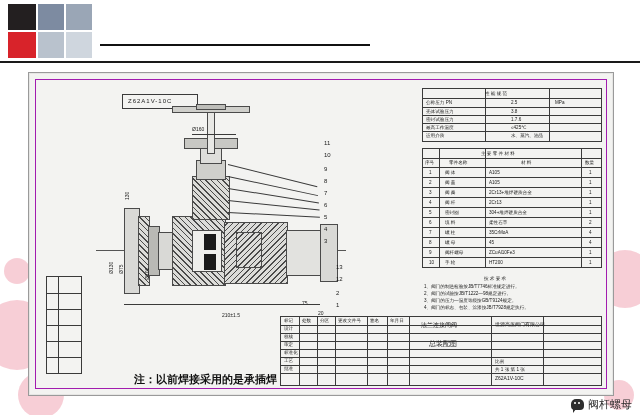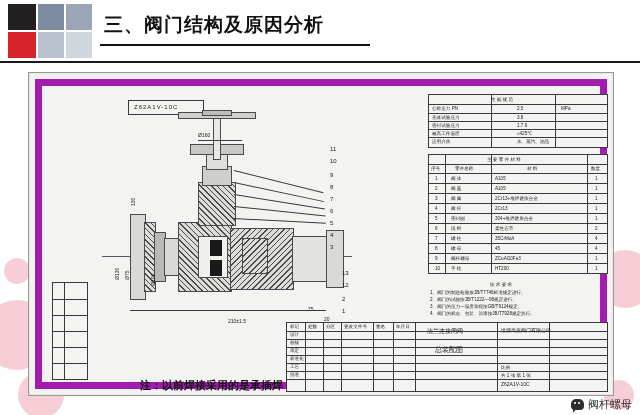--- a/index.html
+++ b/index.html
@@ -38,21 +38,21 @@
     position:absolute;left:100px;top:44px;width:270px;height:2px;background:#111;
   }
   .head-rule{position:absolute;left:0;top:61px;width:640px;height:2px;background:#1a1a1a;}
 
   
   .sheet{
     position:absolute;left:28px;top:72px;width:584px;height:322px;
     background:#f3f3f1;border:1px solid #9a9a9a;
     box-shadow:0 0 0 1px #e6e6e4 inset;
   }
-  .sheet-inner{position:absolute;left:6px;top:6px;right:6px;bottom:6px;border:7px solid #a21caf;}
+  .sheet-inner{position:absolute;left:6px;top:6px;right:6px;bottom:6px;border:1px solid #a21caf;}
 
   
   .codebox{position:absolute;left:86px;top:14px;width:74px;height:13px;border:1px solid #3a3a3a;background:#f3f3f1;}
   .codebox span{position:absolute;left:5px;top:2.5px;font-size:6px;letter-spacing:1px;color:#1b1b1b;}
 
   
   .lefttab{position:absolute;left:10px;top:196px;width:34px;height:96px;border:1px solid #3a3a3a;}
   .lefttab .r{position:absolute;left:0;width:34px;height:1px;background:#3a3a3a;}
   .lefttab .c{position:absolute;top:0;width:1px;height:96px;background:#3a3a3a;}
 
@@ -116,21 +116,20 @@
 
 <div class="header">
   <div class="logo">
     <div class="sq k1"></div>
       <div class="sq k2"></div>
       <div class="sq k3"></div>
     <div class="sq r1"></div>
       <div class="sq g1"></div>
       <div class="sq g2"></div>
   </div>
-  <div class="title">三、阀门结构及原因分析</div>
   <div class="title-rule"></div>
 </div>
 <div class="head-rule"></div>
 
 <div class="sheet">
   <div class="sheet-inner">
 
     <div class="codebox">
       <span>Z62A1V-10C</span>
     </div>

